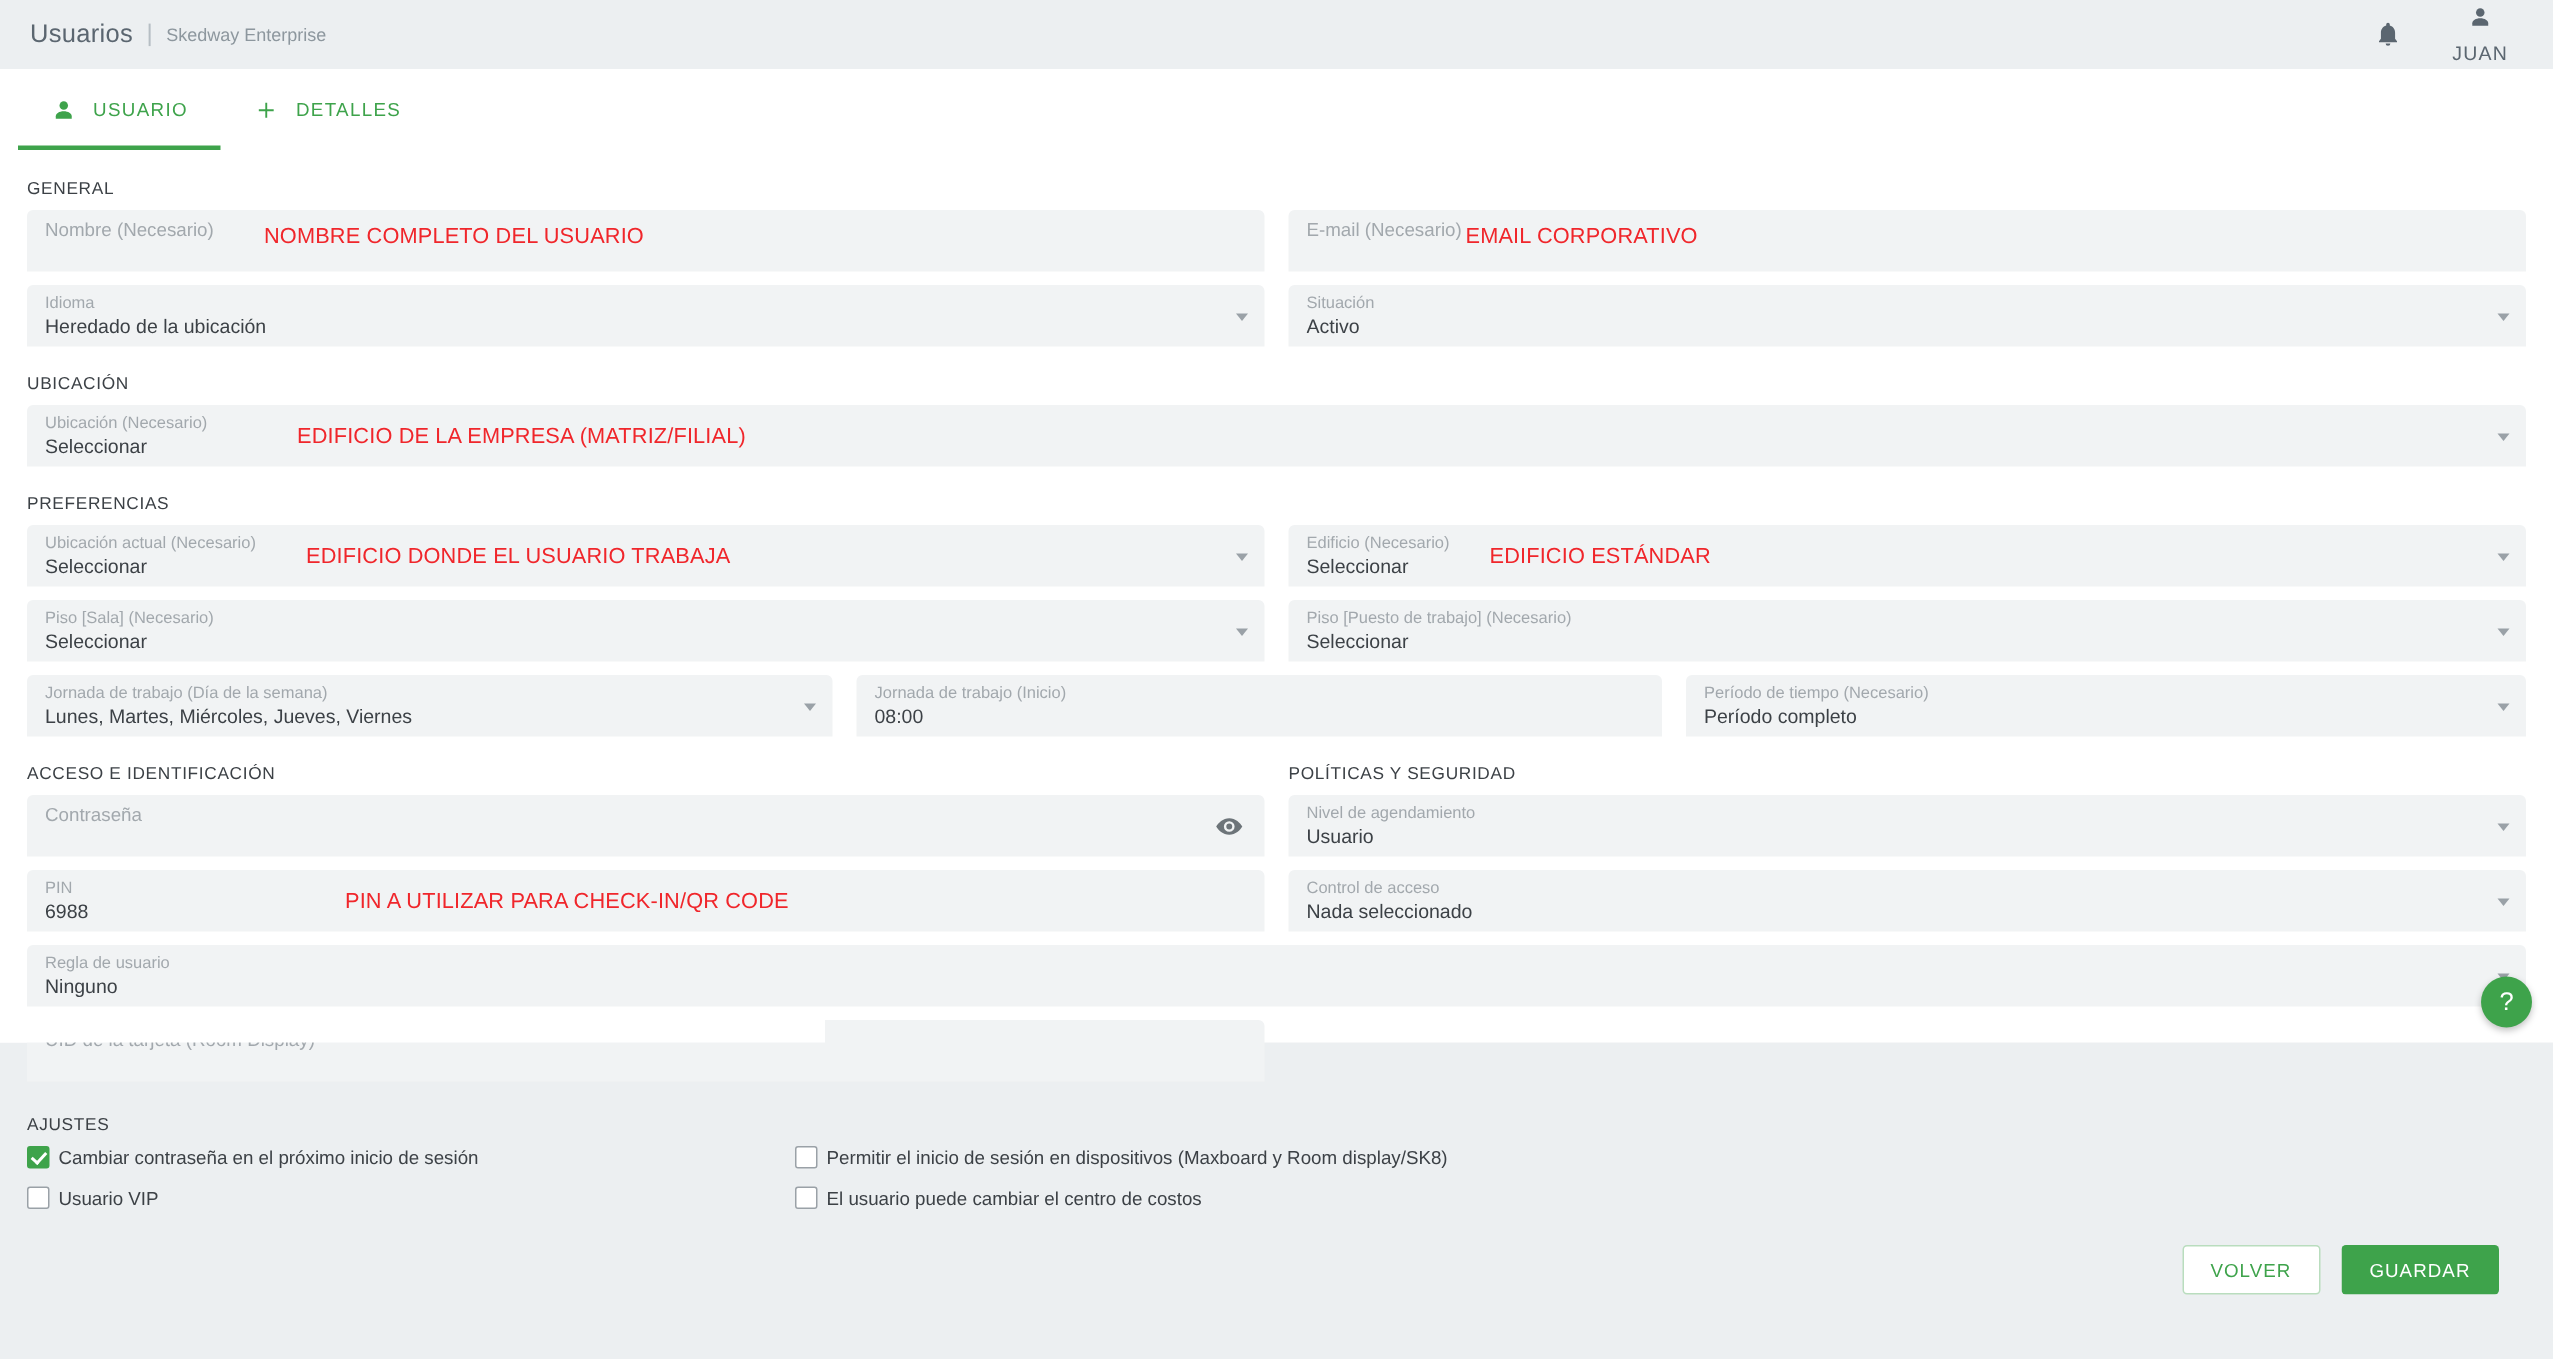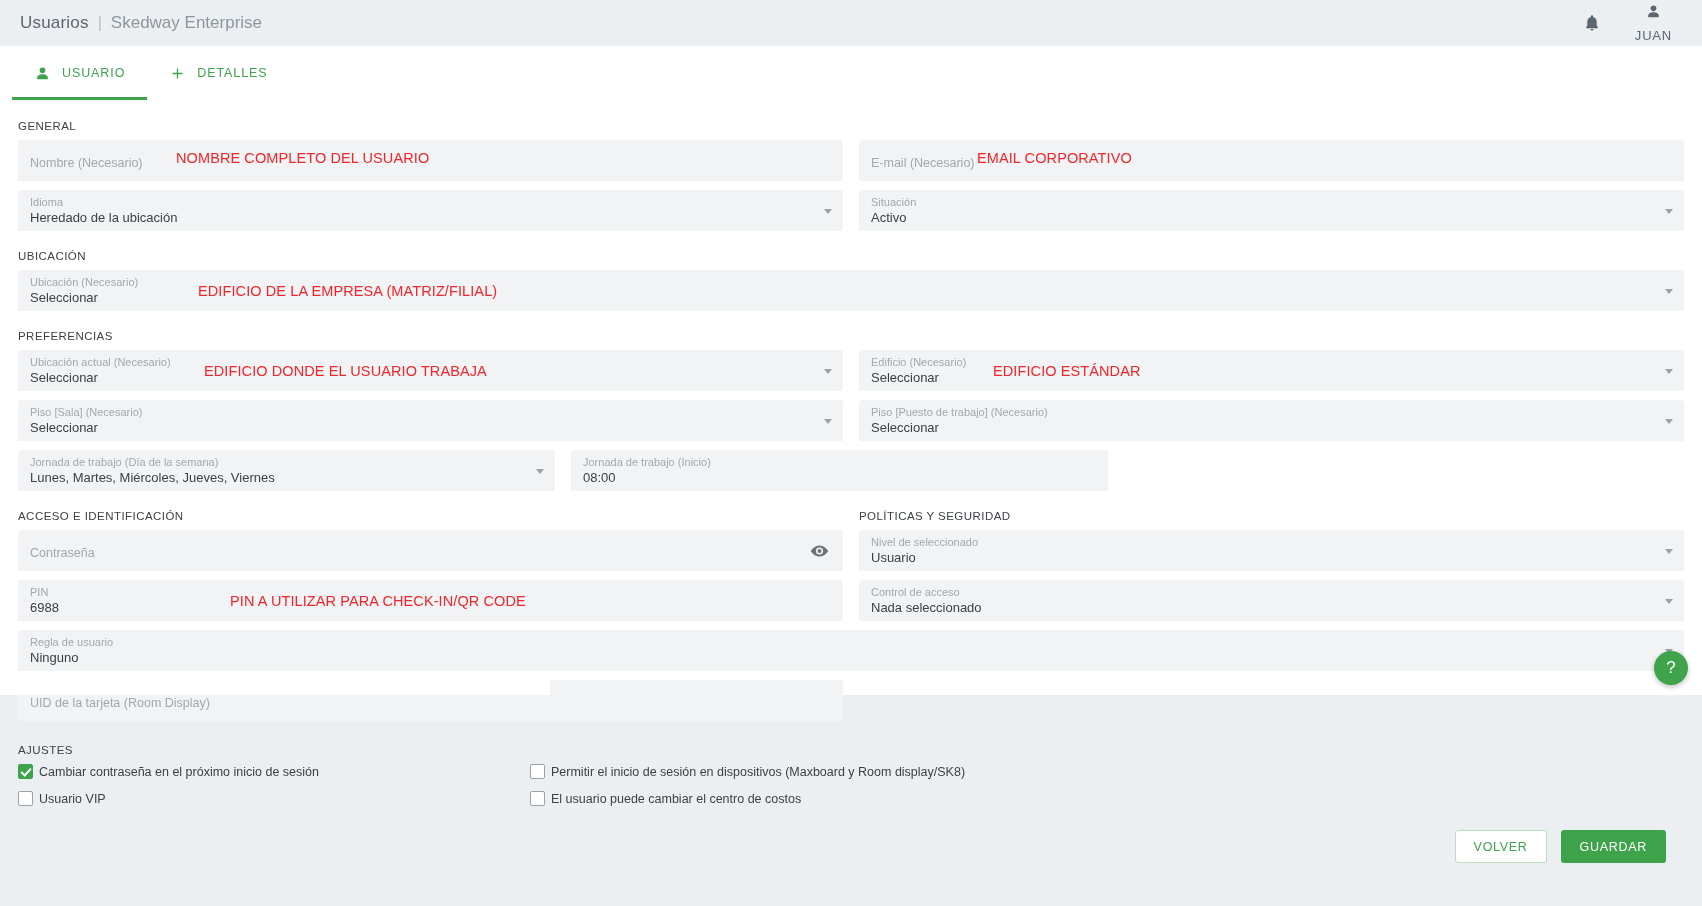--- a/index.html
+++ b/index.html
@@ -14,21 +14,21 @@
   .topbar {
     height: 46px;
     display: flex; align-items: center;
     padding: 0 20px;
     background: #eceff1;
   }
   .topbar-title {
     font-size: 17px; color: #5b6670; letter-spacing: .2px;
   }
   .topbar-sep { color: #b6bec4; margin: 0 9px; font-size: 16px; }
-  .topbar-sub { font-size: 17px; color: #8d979e; }
+  .topbar-sub { font-size: 12px; color: #8d979e; }
   .topbar-right { margin-left: auto; display: flex; align-items: center; gap: 34px; padding-right: 10px;}
   .icon-bell { width: 18px; height: 18px; color:#5b6670; display:block;}
   .user-chip { display: flex; align-items: center; gap: 8px; flex-direction: column; }
   .user-chip .uname { font-size: 13px; color: #5b6670; letter-spacing: .8px; }
   .icon-person { width: 17px; height: 17px; display:block; color:#5b6670;}
 
   
   .card {
     position: absolute; left: 0px; top: 46px;
     width: 1702px; height: 649px;
@@ -72,21 +72,21 @@
     cursor: text;
   }
   .field .flabel {
     font-size: 11px; color: #a2a8ad; line-height: 14px;
     white-space: nowrap; overflow: hidden;
   }
   .field .fvalue {
     font-size: 13px; color: #3c4146; line-height: 18px;
     white-space: nowrap; overflow: hidden;
   }
-  .field.empty { padding-top: 16px; }
+  .field.empty { padding-top: 6px; }
   .field.empty .flabel { font-size: 12.5px; color: #a2a8ad; }
 
   .caret {
     position: absolute; right: 11px; top: 50%; transform: translateY(-2px);
     width: 0; height: 0;
     border-left: 4.5px solid transparent;
     border-right: 4.5px solid transparent;
     border-top: 5px solid #9aa1a7;
   }
   .eye {
@@ -279,20 +279,27 @@
           <div class="fvalue">Lunes, Martes, Miércoles, Jueves, Viernes</div>
           <span class="caret"></span>
         </div>
       </div>
       <div class="col" style="flex: 0 0 537px;">
         <div class="field">
           <div class="flabel">Jornada de trabajo (Inicio)</div>
           <div class="fvalue">08:00</div>
         </div>
       </div>
+      <div class="col">
+        <div class="field">
+          <div class="flabel">Período de tiempo (Necesario)</div>
+          <div class="fvalue">Período completo</div>
+          <span class="caret"></span>
+        </div>
+      </div>
     </div>
 
     <div class="row">
       <div class="col">
         <div class="section-title">ACCESO E IDENTIFICACIÓN</div>
       </div>
       <div class="col">
         <div class="section-title">POLÍTICAS Y SEGURIDAD</div>
       </div>
     </div>
@@ -301,21 +308,21 @@
       <div class="col">
         <div class="field empty">
           <div class="flabel">Contraseña</div>
           <svg class="eye" viewBox="0 0 24 24" fill="currentColor">
             <path d="M12 5C6.8 5 2.6 9.1 1 12c1.6 2.9 5.8 7 11 7s9.4-4.1 11-7c-1.6-2.9-5.8-7-11-7zm0 11.5A4.5 4.5 0 1 1 16.5 12 4.5 4.5 0 0 1 12 16.5zm0-7A2.5 2.5 0 1 0 14.5 12 2.5 2.5 0 0 0 12 9.5z"></path>
           </svg>
         </div>
       </div>
       <div class="col">
         <div class="field">
-          <div class="flabel">Nivel de seleccionado</div>
+          <div class="flabel">Nivel de agendamiento</div>
           <div class="fvalue">Usuario</div>
           <span class="caret"></span>
         </div>
       </div>
     </div>
 
     <div class="row">
       <div class="col">
         <div class="field">
           <div class="flabel">PIN</div>

